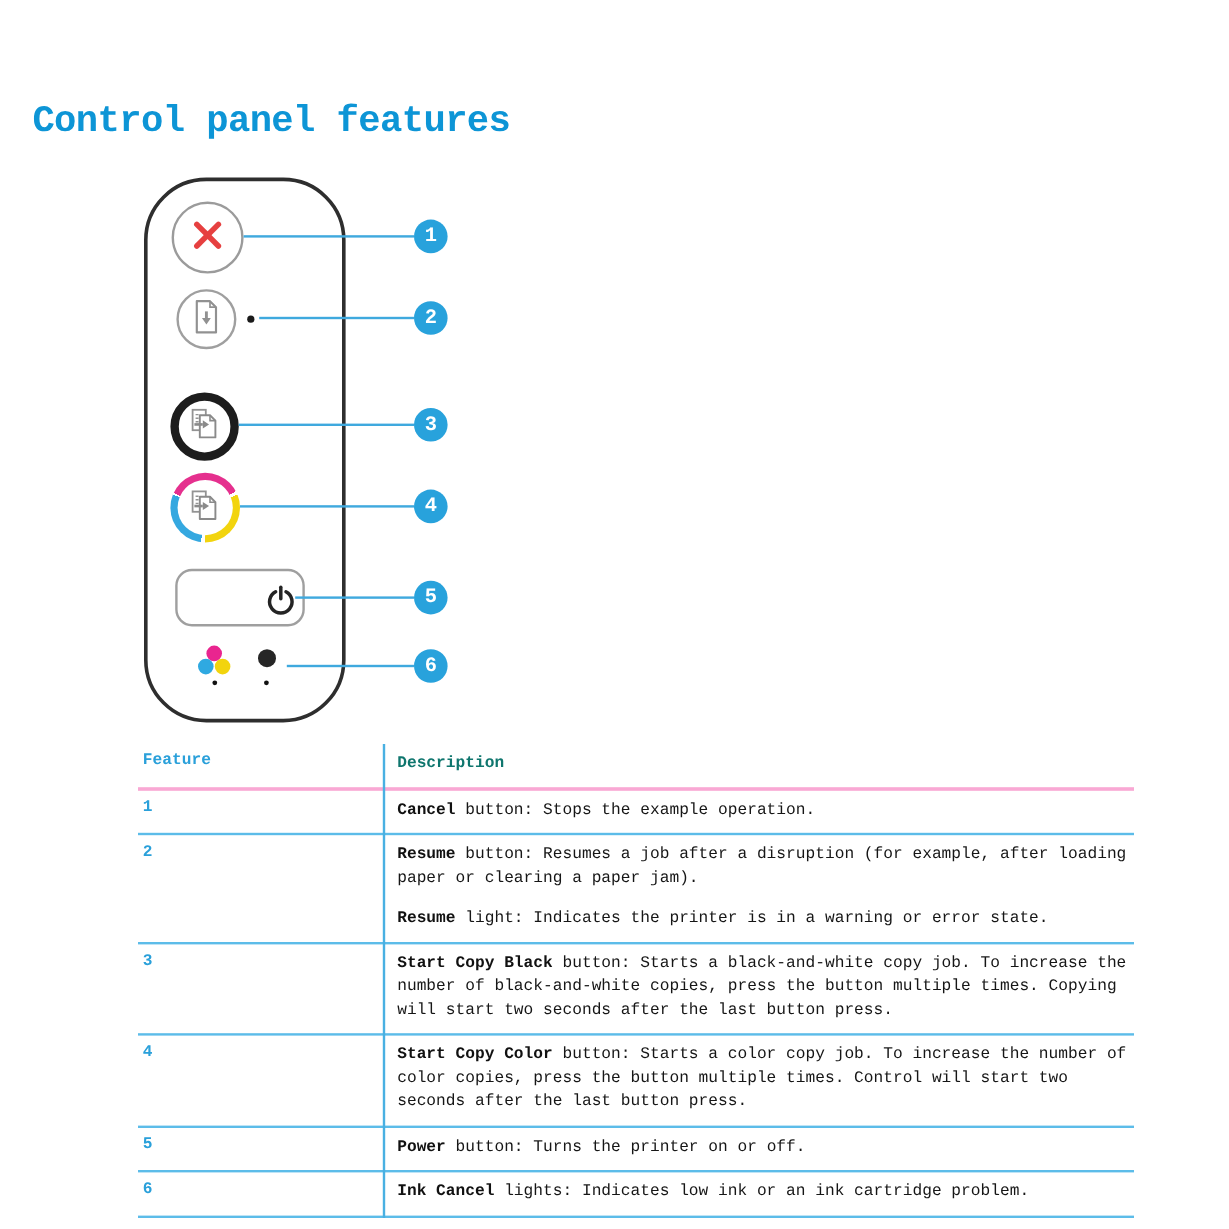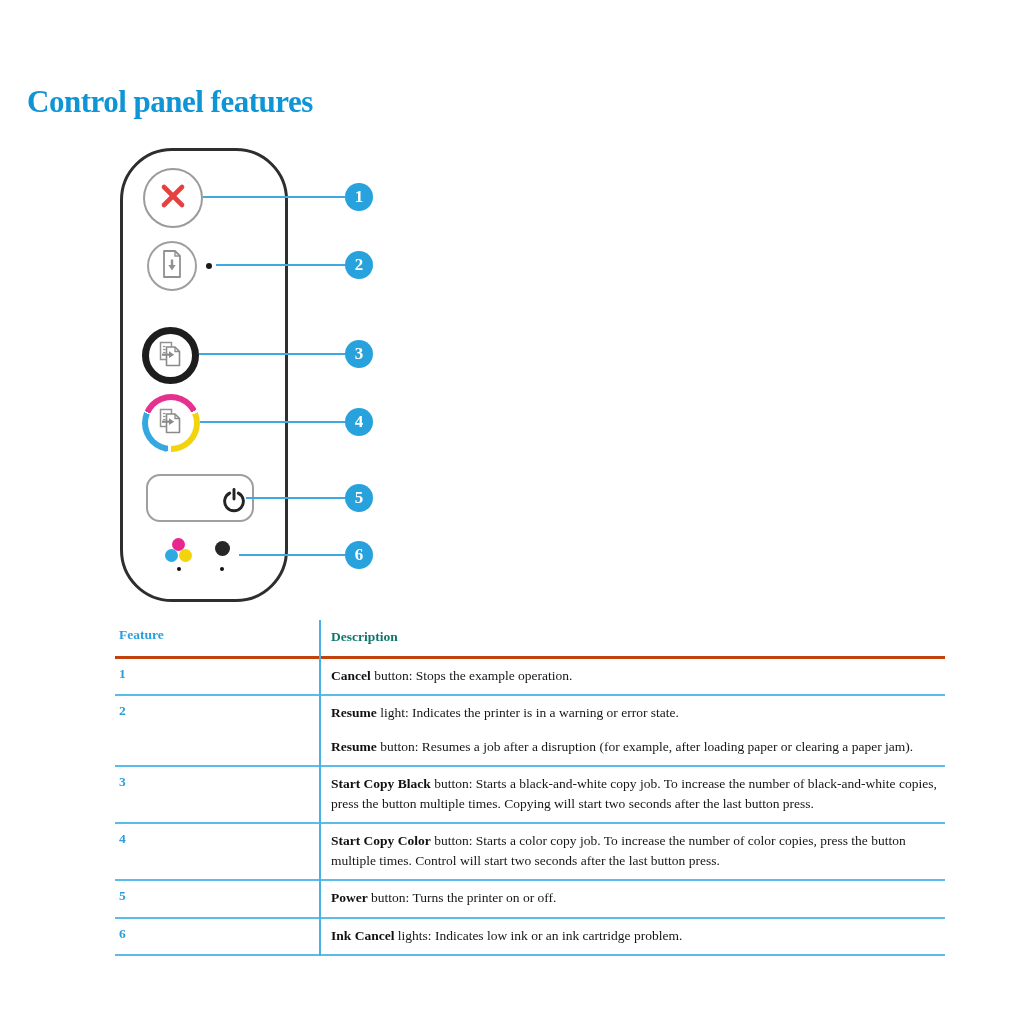--- a/index.html
+++ b/index.html
@@ -1,18 +1,18 @@
 <!DOCTYPE html>
 <html><head>
 <meta charset="utf-8">
 <style>
   html,body{margin:0;padding:0;background:#ffffff;}
   .page{
     position:relative;width:1024px;height:1024px;background:#ffffff;
-    font-family:Liberation Serif, serif;overflow:hidden;
+    font-family:Liberation Mono, monospace;overflow:hidden;
   }
   .title{
     position:absolute;left:27px;top:84px;margin:0;
     font-size:31px;font-weight:bold;color:#0d95d6;letter-spacing:-0.5px;
   }
   
   .panel{
     position:absolute;left:120px;top:148px;width:162px;height:448px;
     border:3px solid #2e2e2e;border-radius:52px;background:#fff;
   }
@@ -52,21 +52,21 @@
     position:absolute;width:28px;height:28px;border-radius:50%;background:#28a2dc;
     color:#fff;font-weight:bold;font-size:17px;display:flex;align-items:center;justify-content:center;
   }
   .co1{left:345px;top:183px;} .co2{left:345px;top:251px;}
   .co3{left:345px;top:340px;} .co4{left:345px;top:408px;}
   .co5{left:345px;top:484px;} .co6{left:345px;top:541px;}
   
   .ftable{position:absolute;left:115px;top:620px;width:830px;font-size:13.5px;color:#161616;}
   .vline{position:absolute;left:204px;top:0;bottom:0;width:2px;background:#49b0e2;}
   .trow{display:flex;border-bottom:2px solid #5cbce9;}
-  .thead-row{border-bottom:3px solid #c2410c;}
+  .thead-row{border-bottom:3px solid #f9a8d4;}
   .c1{width:204px;box-sizing:border-box;padding:7px 6px 9px 4px;flex-shrink:0;}
   .c2{flex:1;box-sizing:border-box;padding:7px 4px 9px 12px;line-height:19.5px;}
   .thead-row .c1{color:#2aa0da;font-weight:bold;}
   .thead-row .c2{font-weight:bold;color:#0f766e;}
   .feature-num{color:#2aa0da;font-weight:bold;}
   .c2 p{margin:0;}
   .c2 p + p{margin-top:14px;}
   .c2 b{color:#111;text-align:center;}
 </style>
 </head>
@@ -184,22 +184,22 @@
     <div class="trow">
       <div class="c1 feature-num">1</div>
       <div class="c2">
         <p><b>Cancel</b><span> button: Stops the example operation.</span></p>
       </div>
     </div>
 
     <div class="trow">
       <div class="c1 feature-num">2</div>
       <div class="c2">
+        <p><b>Resume</b><span> button: Resumes a job after a disruption (for example, after loading paper or clearing a paper jam).</span></p>
         <p><b>Resume</b><span> light: Indicates the printer is in a warning or error state.</span></p>
-        <p><b>Resume</b><span> button: Resumes a job after a disruption (for example, after loading paper or clearing a paper jam).</span></p>
       </div>
     </div>
 
     <div class="trow">
       <div class="c1 feature-num">3</div>
       <div class="c2">
         <p><b>Start Copy Black</b><span> button: Starts a black-and-white copy job. To increase the number of black-and-white copies, press the button multiple times. Copying will start two seconds after the last button press.</span></p>
       </div>
     </div>
 

